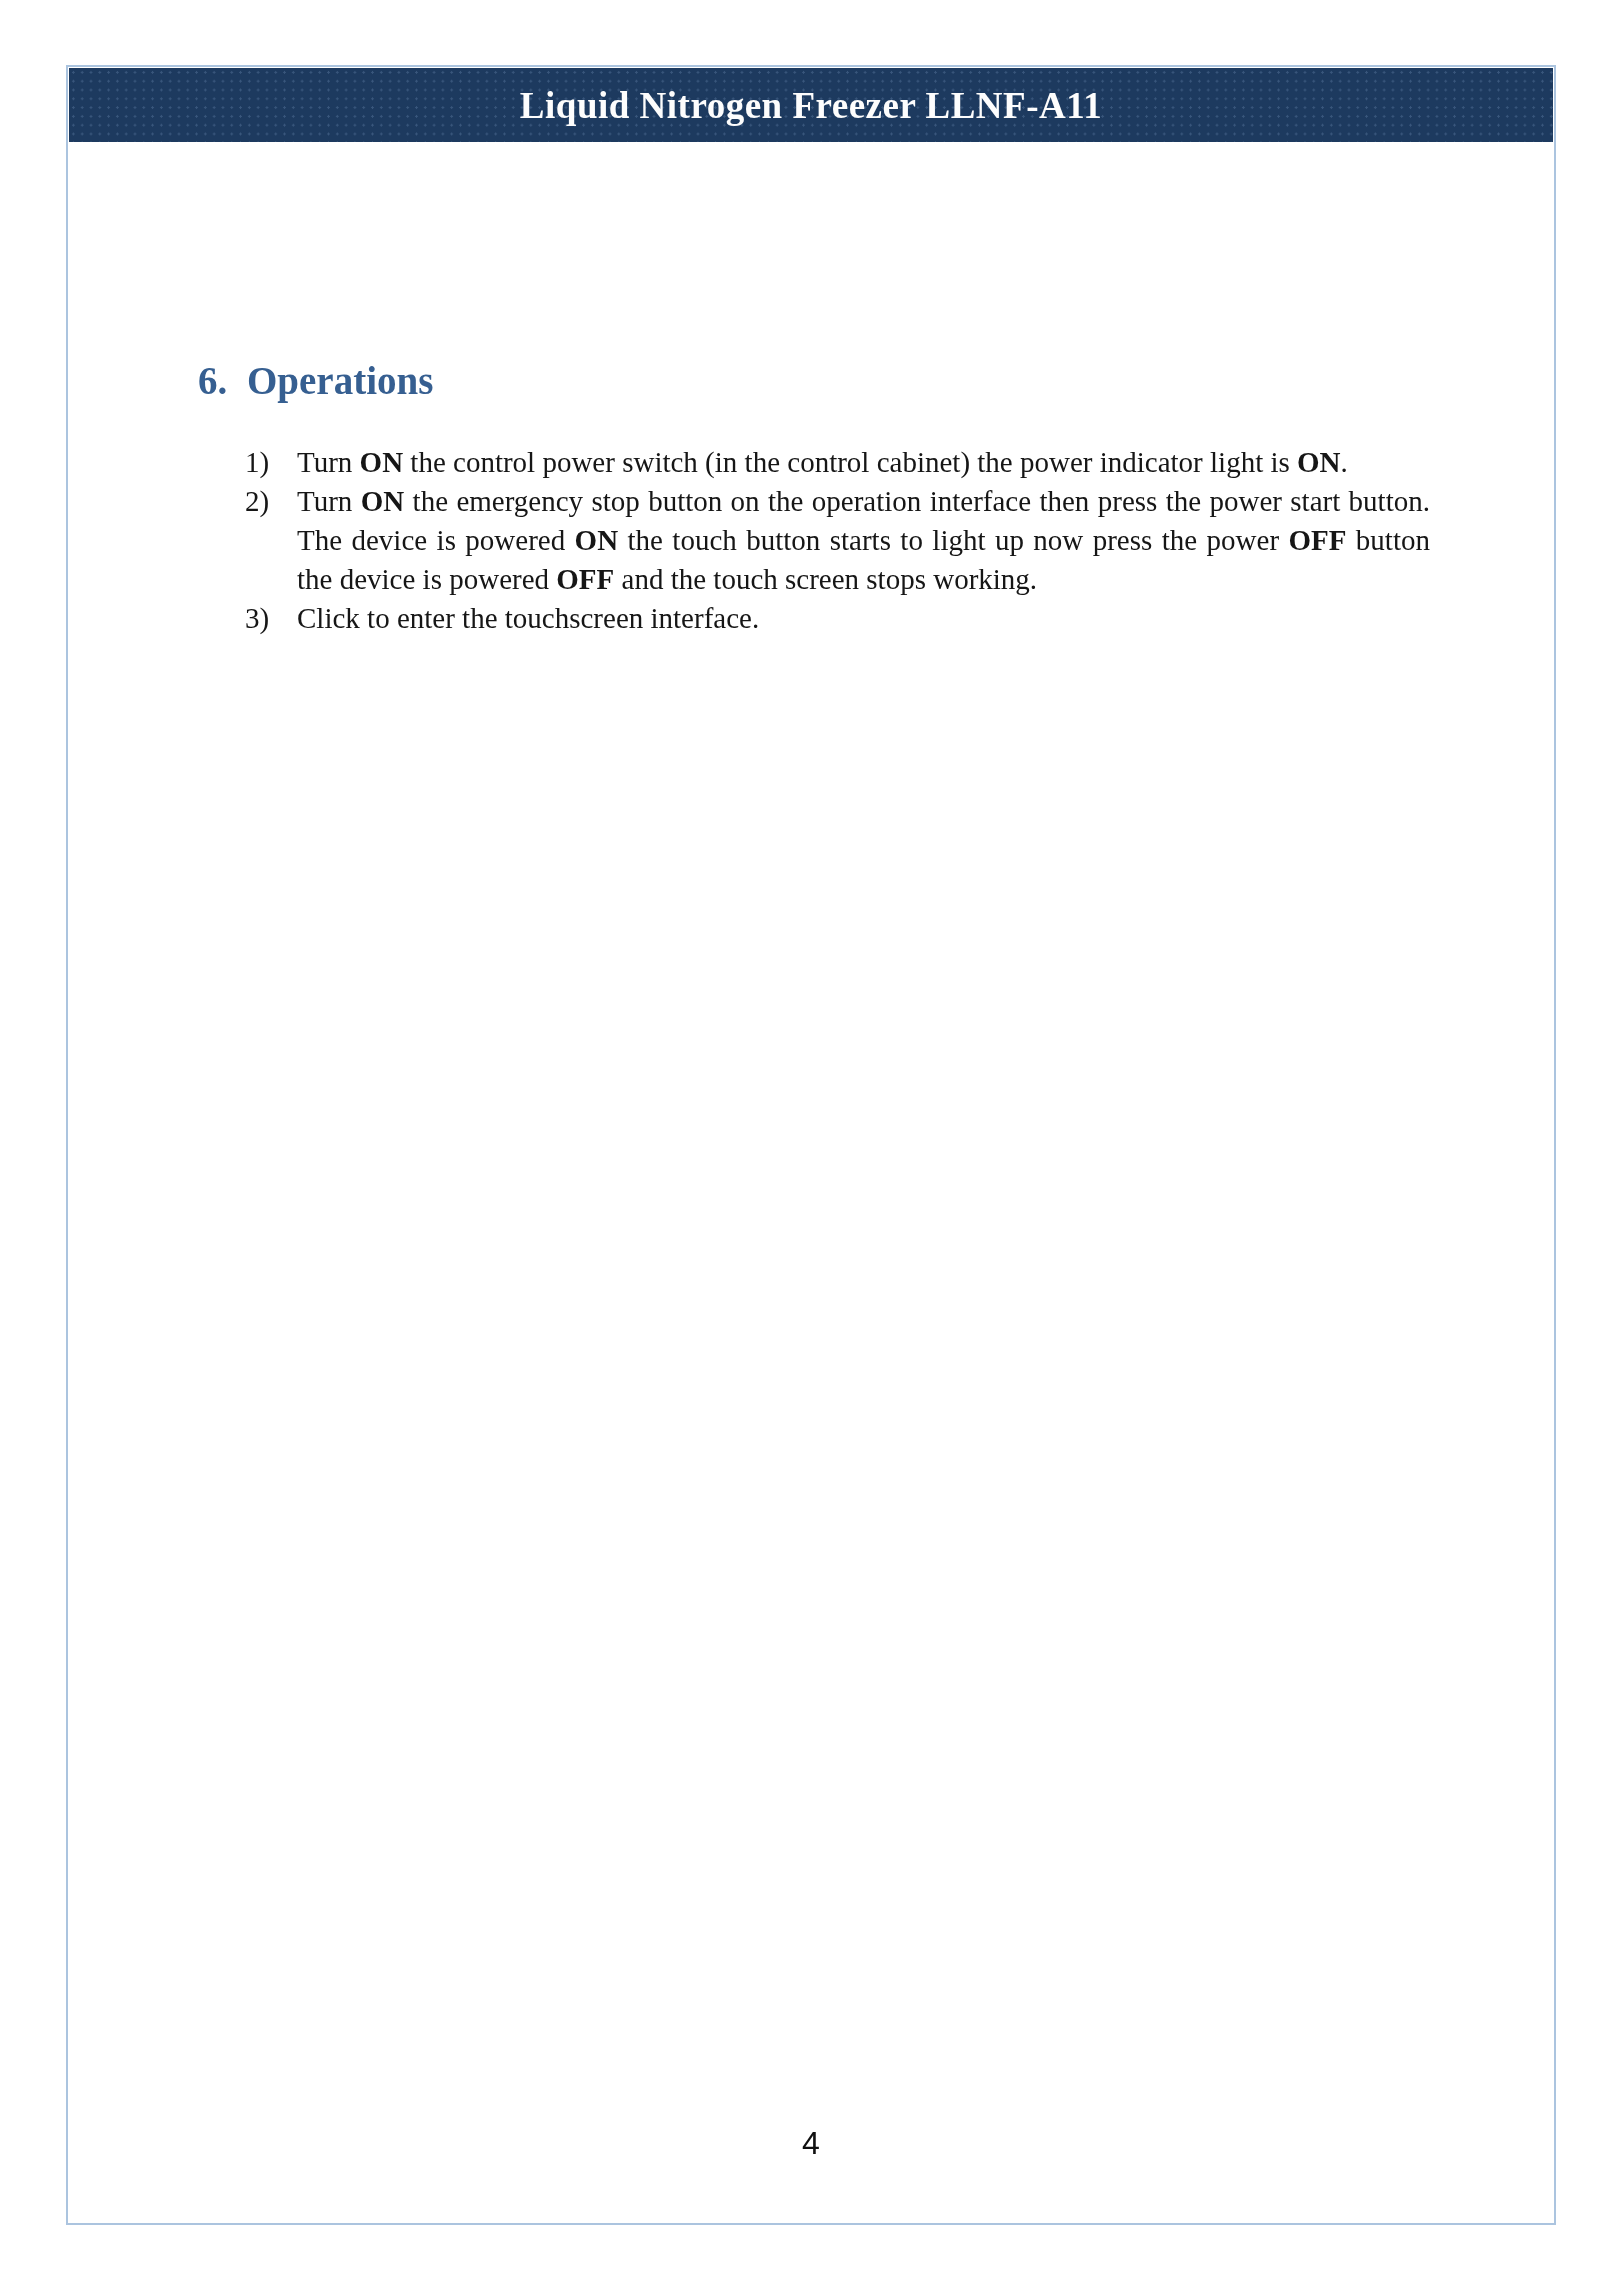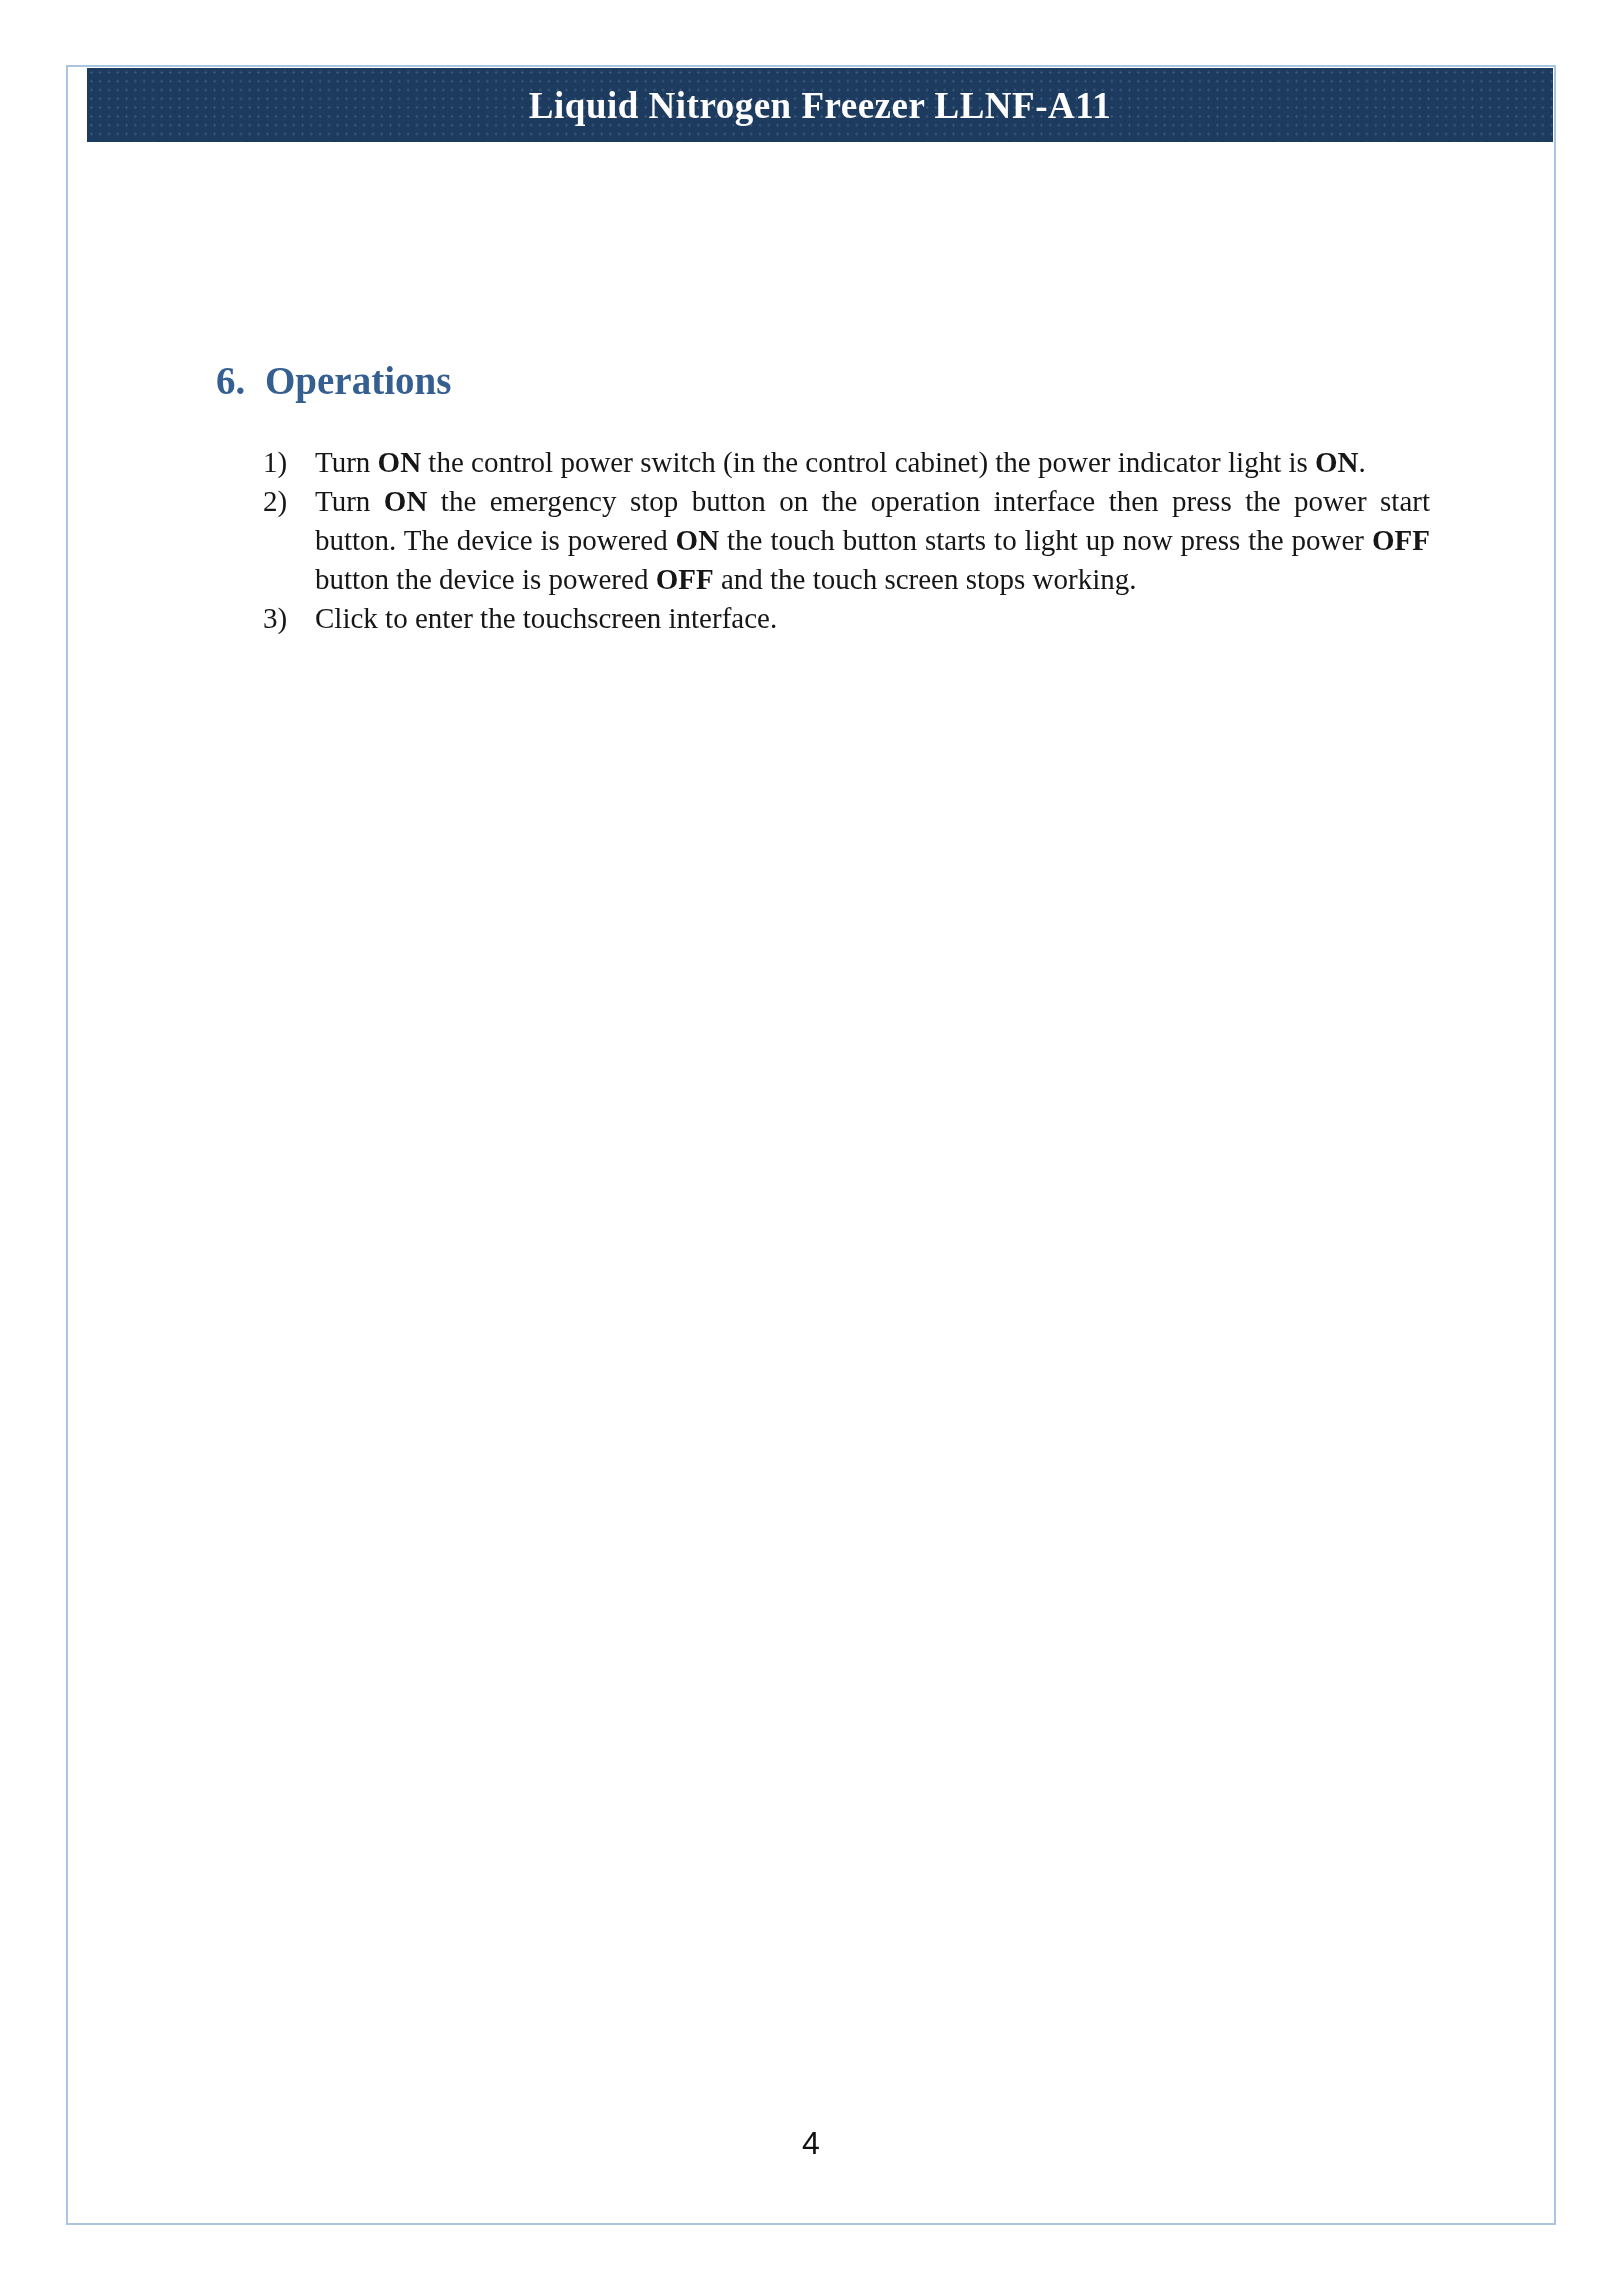--- a/index.html
+++ b/index.html
@@ -18,21 +18,20 @@
     color: var(--text-black);
   }
   .page-frame {
     position: absolute;
     left: 66px;
     top: 65px;
     width: 1490px;
     height: 2160px;
     border: 2px solid var(--border-blue);
     background: #ffffff;
-    padding-left: 18px;
   }
   .header-bar {
     margin: 1px 1px 0 1px;
     height: 74px;
     background-color: var(--navy);
     background-image: radial-gradient(circle, rgba(130,160,200,0.28) 1px, transparent 1.3px);
     background-size: 8.8px 8.8px;
     display: flex;
     align-items: center;
     justify-content: center;

